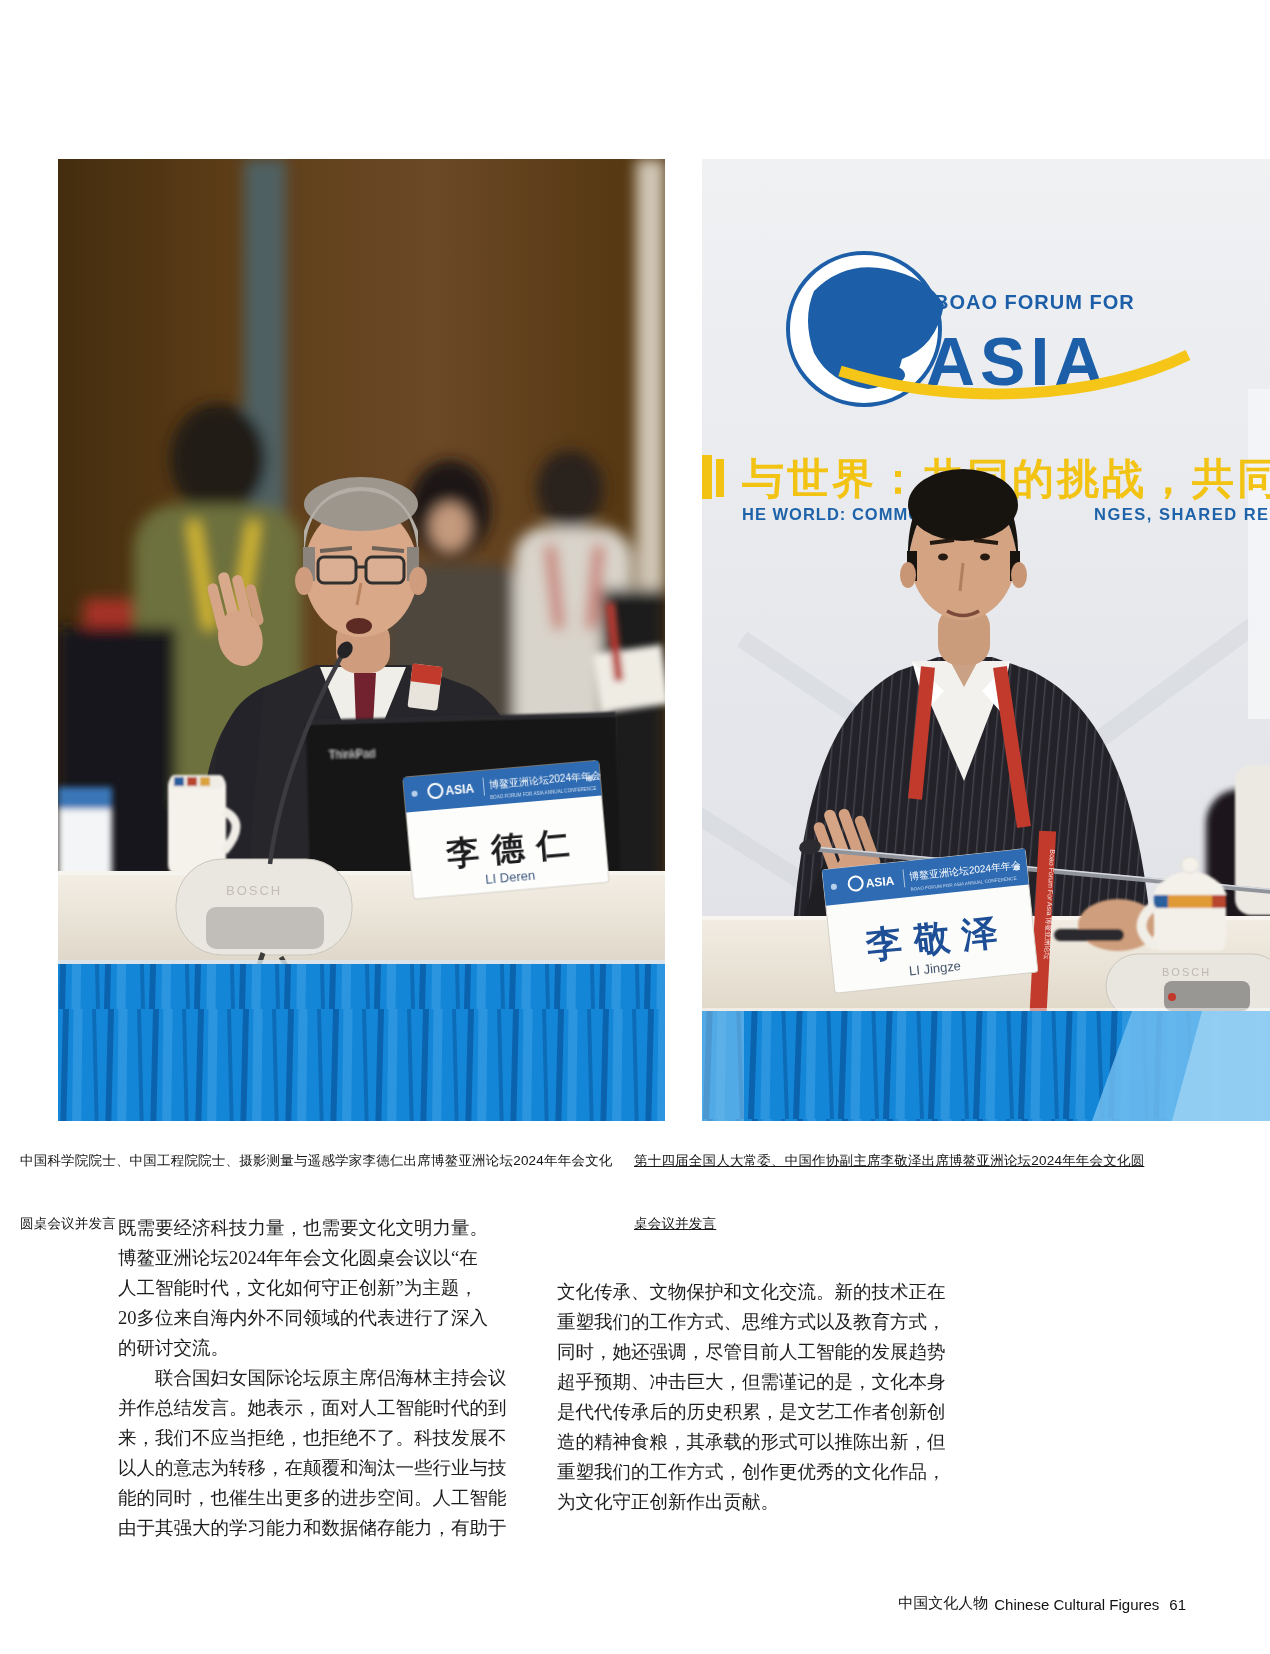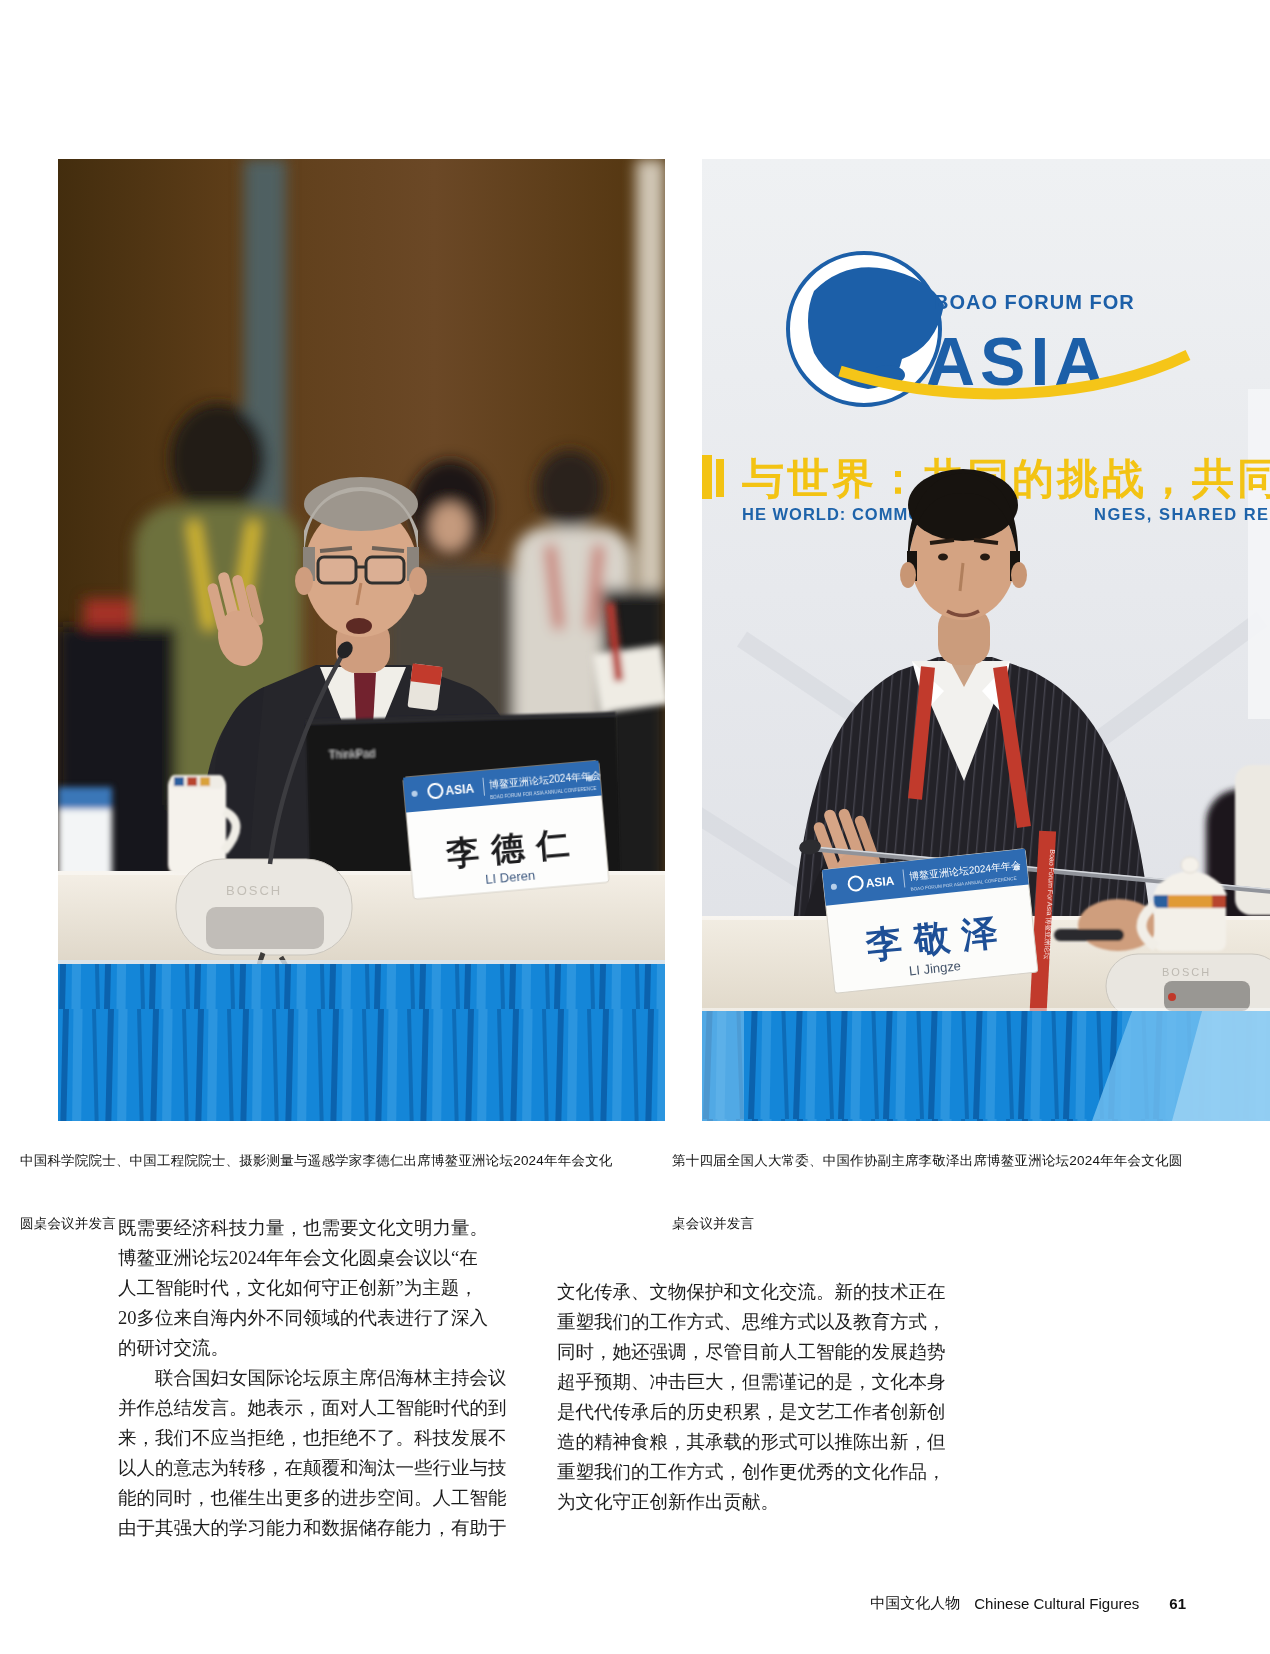--- a/index.html
+++ b/index.html
@@ -6,29 +6,29 @@
   .page{position:relative;width:1270px;height:1654px;background:#ffffff;overflow:hidden;
         font-family:"Liberation Sans","DejaVu Sans",sans-serif;}
   .photo{position:absolute;overflow:hidden;}
   .photo svg{display:block;}
   .photo-left{left:18px;top:143px;width:607px;height:962px;}
   .photo-right{left:662px;top:143px;width:588px;height:962px;}
   .caption{position:absolute;font-size:13.5px;line-height:21px;color:#151515;
            font-weight:500;letter-spacing:.2px;}
   .caption div{white-space:nowrap;margin-top:42px;}
   .caption-left{left:20px;top:1108px;width:604px;}
-  .caption-right{left:672px;top:1108px;width:582px;}
+  .caption-right{left:634px;top:1108px;width:582px;text-decoration:underline;}
   .col{position:absolute;font-family:"Liberation Serif","DejaVu Serif",serif;
        font-size:18.5px;line-height:30px;color:#1c1c1c;}
   .col div{white-space:nowrap;}
   .col-left{left:118px;top:1213px;width:412px;}
   .col-right{left:557px;top:1277px;width:412px;}
   .footer{position:absolute;top:1594px;right:84px;font-size:15px;color:#111;
-          display:flex;align-items:center;gap:14px;}
-  .footer .num{font-weight:bold;margin-left:16px;}
+          display:flex;align-items:flex-end;gap:6px;}
+  .footer .num{font-weight:normal;margin-left:4px;}
   text{user-select:none;}
 </style>
 </head>
 <body>
 
 <div class="page">
 
   <figure class="photo photo-left">
     <svg width="607" height="962" viewBox="0 0 607 962" xmlns="http://www.w3.org/2000/svg">
       <defs>

